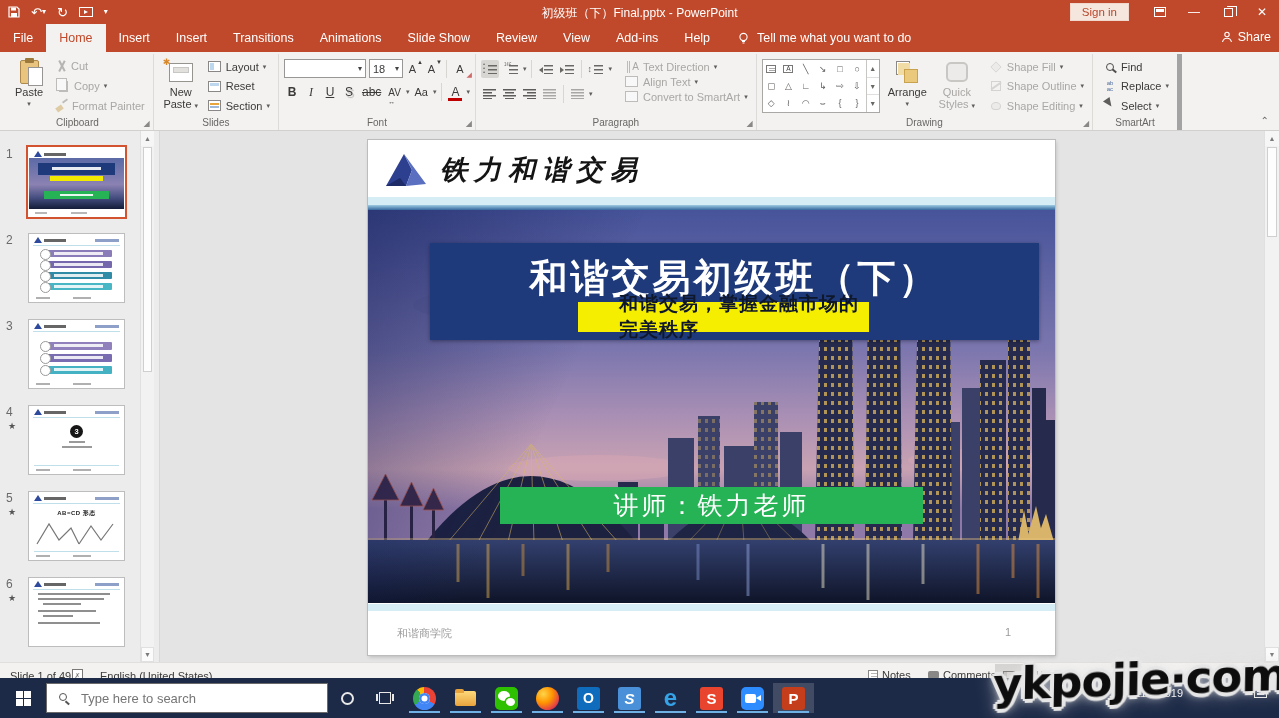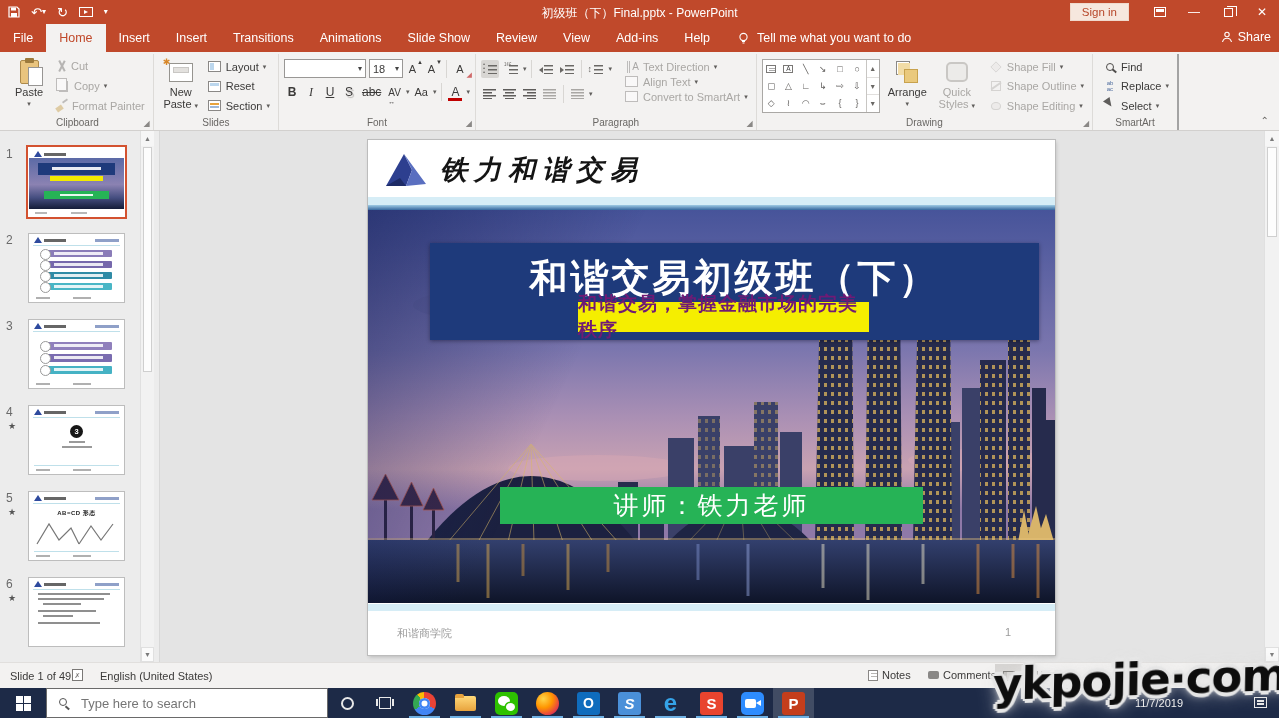--- a/index.html
+++ b/index.html
@@ -169,21 +169,21 @@
   .s-logo { position:absolute; left:14px; top:10px; }
   .brand { position:absolute; left:72px; top:12px; font-family:"Liberation Serif","DejaVu Serif",serif; font-weight:bold; font-style:italic; font-size:27px; color:#141414; letter-spacing:7px; }
   .s-strip1 { position:absolute; top:57px; left:0; right:0; height:8px; background:#d6edf6; }
   .s-strip2 { position:absolute; top:65px; left:0; right:0; height:5px; background:linear-gradient(180deg,#9fcbe4,#36689e); }
   .s-photo { position:absolute; top:70px; left:0; right:0; height:393px; overflow:hidden; }
   .scene { position:absolute; inset:0; width:100%; height:100%; }
   .darkcorner { position:absolute; inset:0; background:linear-gradient(115deg, rgba(22,32,88,.55) 0%, rgba(22,32,88,0) 32%); }
   .navyband { position:absolute; left:62px; width:609px; top:33px; height:97px; background:#1e3a7b; box-shadow:0 1px 4px rgba(0,0,20,.4); }
   .s-title { position:absolute; top:10px; left:0; right:0; text-align:center; color:#fff; font-size:38px; font-weight:bold; letter-spacing:3px; }
   .s-sub { position:absolute; left:148px; right:170px; top:59px; height:30px; background:#f5ee00; display:flex; align-items:center; justify-content:center; }
-  .s-sub span { font-family:"Liberation Serif","DejaVu Serif",serif; font-size:19px; font-weight:bold; color:#701a75; letter-spacing:1px; }
+  .s-sub span { font-family:"Liberation Serif","DejaVu Serif",serif; font-size:19px; font-weight:bold; color:#0f172a; letter-spacing:1px;padding-left:41px; }
   .s-lect { position:absolute; left:132px; width:423px; top:277px; height:37px; background:#26b356; display:flex; align-items:center; justify-content:center; }
   .s-lect span { color:#fff; font-size:25px; letter-spacing:3px; }
   .s-bstrip { position:absolute; top:463px; left:0; right:0; height:8px; background:#d6edf6; border-top:1px solid #fff; }
   .s-foot { position:absolute; top:471px; left:0; right:0; bottom:0; background:#fff; font-size:11px; color:#9b9b9b; }
   .f-l { position:absolute; left:29px; top:15px; }
   .f-c { position:absolute; left:0; right:0; top:15px; text-align:center; }
   .f-p { position:absolute; right:44px; top:15px; }
 
   
   .statusbar { position:absolute; top:662px; left:0; right:0; height:26px; background:#f3f2f1; border-top:1px solid #e1dfdd; font-size:11px; color:#3b3a39; z-index:5; }
@@ -196,21 +196,21 @@
   .ic-comm { width:11px; height:8px; background:#8a8886; border-radius:2px; position:relative; }
   .ic-comm::after { content:""; position:absolute; left:2px; bottom:-3px; border:3px solid transparent; border-top:4px solid #8a8886; }
   .viewbtn { position:absolute; top:1px; width:28px; height:24px; display:flex; align-items:center; justify-content:center; }
   .viewbtn.active { background:#d6d4d2; }
   .ic-vnorm { width:12px; height:10px; border:1px solid #6a6865; background:linear-gradient(90deg,#b8b6b3 3px,transparent 3px); }
   .ic-vsort { width:11px; height:10px; background:linear-gradient(#6a6865,#6a6865) 0 0/4px 4px no-repeat,linear-gradient(#6a6865,#6a6865) 7px 0/4px 4px no-repeat,linear-gradient(#6a6865,#6a6865) 0 6px/4px 4px no-repeat,linear-gradient(#6a6865,#6a6865) 7px 6px/4px 4px no-repeat; }
   .ic-vread { width:12px; height:9px; border:1px solid #6a6865; background:linear-gradient(90deg,transparent 5px,#6a6865 5px,#6a6865 6px,transparent 6px); }
   .ic-vshow { width:0; height:0; border:5px solid transparent; border-left:9px solid #6a6865; margin-left:4px; }
 
   
-  .taskbar { position:absolute; bottom:0; left:0; right:0; height:30px; background:#1d2a47; z-index:6; display:flex; align-items:center; }
+  .taskbar { position:absolute; bottom:0; left:0; right:0; height:40px; background:#1d2a47; z-index:6; display:flex; align-items:center; }
   .startbtn { width:46px; height:30px; display:flex; align-items:center; justify-content:center; }
   .winlogo { width:15px; height:15px; display:grid; grid-template-columns:7px 7px; grid-template-rows:7px 7px; gap:1px; }
   .winlogo i { background:#fff; }
   .searchbox { width:282px; height:30px; background:#fff; border:1px solid #6a6a6a; display:flex; align-items:center; position:relative; }
   .searchbox input { border:none; outline:none; width:100%; height:100%; padding-left:34px; font-size:13px; color:#444; font-family:inherit; background:transparent; }
   .tb-lens { position:absolute; left:12px; top:9px; width:8px; height:8px; border:1.5px solid #555; border-radius:50%; }
   .tb-lens::after { content:""; position:absolute; right:-4px; bottom:-3px; width:5px; height:1.5px; background:#555; transform:rotate(42deg); }
   .cortana { width:38px; height:30px; display:flex; align-items:center; justify-content:center; }
   .cortana i { width:13px; height:13px; border:2px solid #e8e8e8; border-radius:50%; }
   .taskview { width:38px; height:30px; display:flex; align-items:center; justify-content:center; }
@@ -554,21 +554,21 @@
             </span>
             <span>Shape Editing</span>
             <span class="car">▾</span>
           </div>
       </div>
     </div>
     <div class="glabel">Drawing</div>
     <span class="launcher">◢</span>
   </div>
 
-  <div class="rgroup" style="border-right:2px solid #a3a3a3;">
+  <div class="rgroup" style="border-right:5px solid #a3a3a3;">
     <div class="vstack" style="height:60px;">
       <div class="sbtn">
           <span class="mico">
             <span class="ic-lens"></span>
           </span>
           <span>Find</span>
         </div>
       <div class="sbtn">
           <span class="mico ic-rep">ab<br>ac</span>
           <span>Replace</span>

